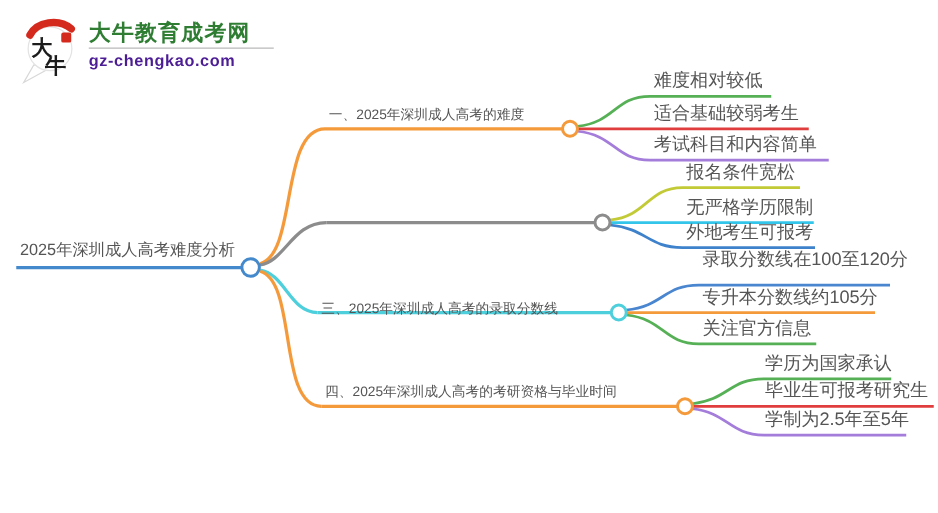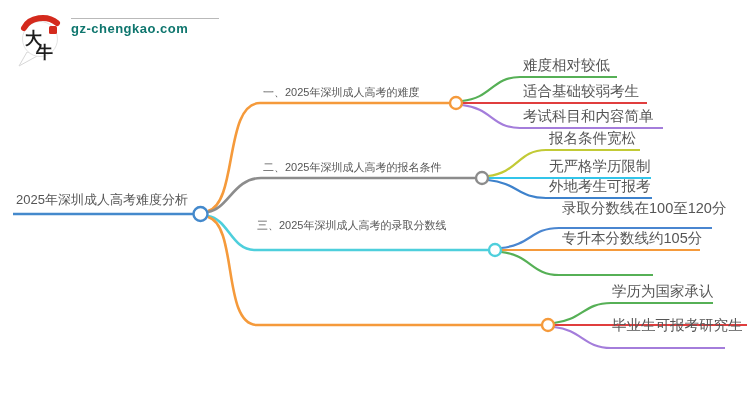--- a/index.html
+++ b/index.html
@@ -57,45 +57,48 @@
     <circle class="node-circle" cx="200.5" cy="214" r="7" stroke="#4489cc"></circle>
     <circle class="node-circle" cx="456" cy="103" r="6" stroke="#f59a3b"></circle>
     <circle class="node-circle" cx="482" cy="178" r="6" stroke="#8c8c8c"></circle>
     <circle class="node-circle" cx="495" cy="250" r="6" stroke="#4ecfdc"></circle>
     <circle class="node-circle" cx="548" cy="325" r="6" stroke="#f59a3b"></circle>
   </svg>
 
   <div class="label lbl-root" style="left:16px;top:189px;">2025年深圳成人高考难度分析</div>
 
   <div class="label lbl-branch" style="left:263px;top:82px;">一、2025年深圳成人高考的难度</div>
-  <div class="label lbl-branch" style="left:263px;top:157px;">二、2025年深圳成人高考的报名条件</div>
-  <div class="label lbl-branch" style="left:257px;top:215px;text-align:right;">三、2025年深圳成人高考的录取分数线</div>
+  <div class="label lbl-branch" style="left:257px;top:237px;text-align:right;">三、2025年深圳成人高考的录取分数线</div>
+  <div class="label lbl-branch" style="left:260px;top:304px;">四、2025年深圳成人高考的考研资格与毕业时间</div>
 
   <div class="label lbl-sub" style="left:523px;top:81px;">适合基础较弱考生</div>
   <div class="label lbl-sub" style="left:523px;top:55px;">难度相对较低</div>
   <div class="label lbl-sub" style="left:549px;top:128px;">报名条件宽松</div>
 
   <div class="label lbl-sub" style="left:523px;top:106px;">考试科目和内容简单</div>
   <div class="label lbl-sub" style="left:549px;top:156px;">无严格学历限制</div>
   <div class="label lbl-sub" style="left:549px;top:176px;">外地考生可报考</div>
 
   <div class="label lbl-sub" style="left:562px;top:198px;">录取分数线在100至120分</div>
   <div class="label lbl-sub" style="left:562px;top:228px;">专升本分数线约105分</div>
+  <div class="label lbl-sub" style="left:562px;top:253px;">关注官方信息</div>
 
   <div class="label lbl-sub" style="left:612px;top:281px;">学历为国家承认</div>
-  <div class="label lbl-sub" style="left:612px;top:303px;margin-top:12px;">毕业生可报考研究生</div>
+  <div class="label lbl-sub" style="left:612px;top:303px;">毕业生可报考研究生</div>
+  <div class="label lbl-sub" style="left:612px;top:326px;">学制为2.5年至5年</div>
 
   <div class="logo">
     <svg width="54" height="60" viewBox="0 0 54 60">
       <polygon points="15,44 7,58 27,47" fill="#ffffff" stroke="#d8d8d8" stroke-width="1"></polygon>
       <circle cx="28" cy="31" r="17.5" fill="#ffffff" stroke="#e3e3e3" stroke-width="1"></circle>
       <path d="M12,20 A20,16 0 0 1 45,15" fill="none" stroke-width="6" stroke-linecap="round" stroke="#d42a1d"></path>
       <rect x="37" y="18" width="8" height="8" rx="1.5" fill="#d42a1d"></rect>
       <text x="13" y="36" font-size="17" font-weight="bold" fill="#1c1c1c">大</text>
       <text x="24" y="50" font-size="17" font-weight="bold" fill="#1c1c1c">牛</text>
     </svg>
     <div class="logo-textcol">
+      <div class="logo-title" style="color: rgb(46, 125, 51);">大牛教育成考网</div>
       <div class="logo-divider"></div>
-      <div class="logo-subtitle" style="color: #0f766e;">gz-chengkao.com</div>
+      <div class="logo-subtitle" style="color: #4c1d95;">gz-chengkao.com</div>
     </div>
   </div>
 
 </div>
 
 </body></html>

